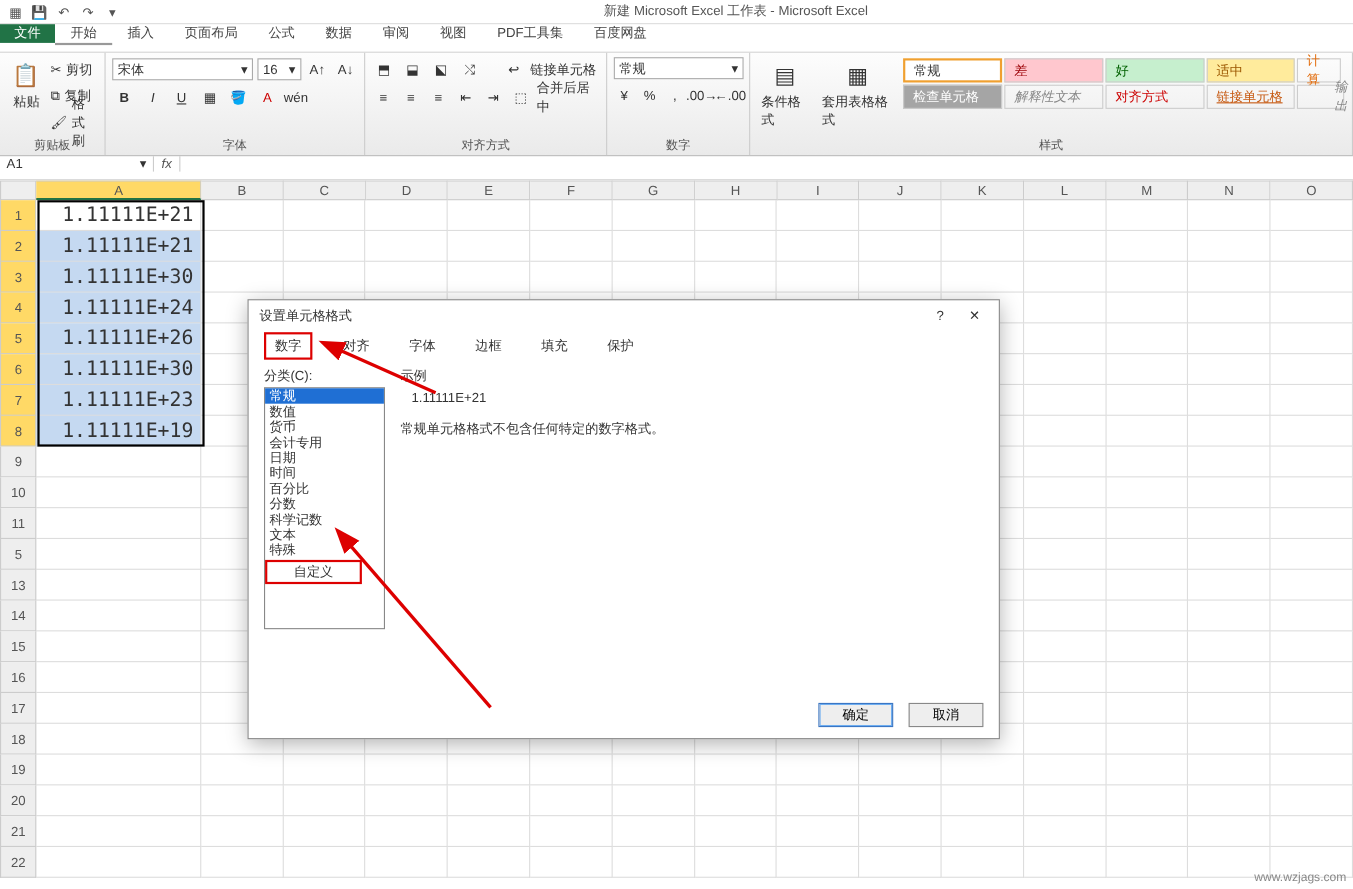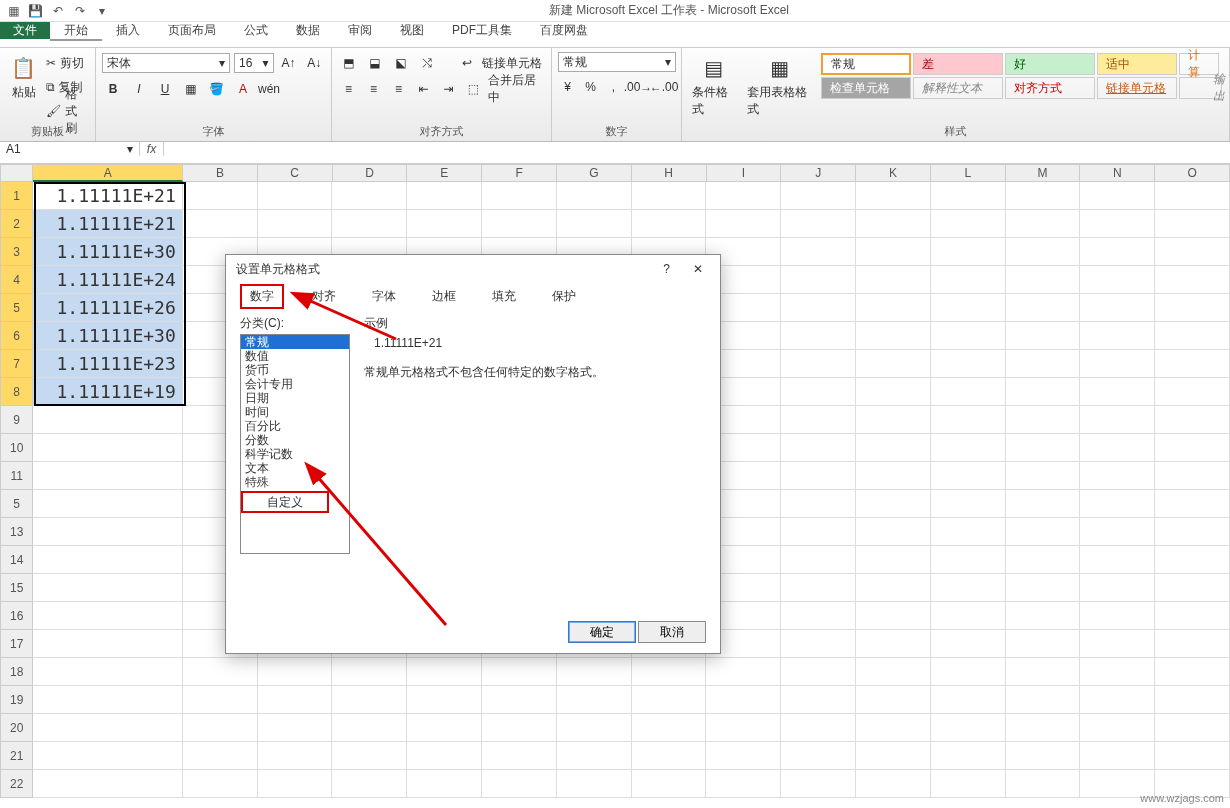--- a/index.html
+++ b/index.html
@@ -55,36 +55,36 @@
 .row { display: flex; height: 28px; }
 .rh { width: 34px; border: 1px solid #ccc; border-top: none; background: #eee; display: flex; align-items: center; justify-content: center; font-size: 12px; color: #555; }
 .rh.sel { background: #ffd966; }
 .cell { border-right: 1px solid #ddd; border-bottom: 1px solid #ddd; display: flex; align-items: center; justify-content: flex-end; padding: 0 6px; font-family: "SimSun", monospace; font-size: 18px; }
 .cell.A { width: 152px; }
 .cell.std { width: 76px; }
 .cell.selected { background: #c5d9f1; }
 .sel-border { position: absolute; border: 2px solid #000; pointer-events: none; }
 
 
-.dialog { position: absolute; left: 225px; top: 254px; width: 496px; height: 400px; background: #fff; border: 1px solid #888; box-shadow: 0 4px 18px rgba(0,0,0,0.3); }
+.dialog { position: absolute; left: 225px; top: 272px; width: 684px; height: 400px; background: #fff; border: 1px solid #888; box-shadow: 0 4px 18px rgba(0,0,0,0.3); }
 .dlg-title { height: 28px; display: flex; align-items: center; padding: 0 10px; font-size: 12px; }
 .dlg-title .spacer { flex: 1; }
 .dlg-close { width: 24px; height: 20px; display: flex; align-items: center; justify-content: center; cursor: pointer; }
 .dlg-tabs { display: flex; gap: 20px; padding: 0 14px; height: 26px; align-items: center; border-bottom: none; }
 .dlg-tab { font-size: 12px; padding: 2px 8px; cursor: pointer; }
 .dlg-tab.active { border: 2px solid #d00; }
 .dlg-body { display: flex; padding: 6px 14px; gap: 14px; }
 .cat-label { font-size: 12px; margin-bottom: 2px; }
 .cat-list { width: 110px; height: 220px; border: 1px solid #888; background: #fff; font-size: 12px; }
 .cat-item { padding: 0 4px; line-height: 14px; cursor: pointer; }
 .cat-item.selected { background: #1f6fd4; color: #fff; }
 .cat-item.highlight { border: 2px solid #d00; display: inline-block; padding: 2px 24px; margin-top: 2px; }
 .sample { font-size: 12px; }
 .desc { font-size: 12px; margin-top: 14px; }
-.dlg-buttons { position: absolute; bottom: 10px; right: 14px; display: flex; gap: 2px; }
+.dlg-buttons { position: absolute; bottom: 10px; right: 14px; display: flex; gap: 14px; }
 .dlg-btn { width: 68px; height: 22px; border: 1px solid #888; background: #eee; font-size: 12px; cursor: pointer; }
 .dlg-btn.primary { border: 1px solid #3a76c4; box-shadow: 0 0 0 1px #6faef0 inset; }
 .arrow { position: absolute; pointer-events: none; }
 .watermark { position: absolute; bottom: 4px; right: 6px; font-size: 11px; color: #888; margin-left: 28px; }
 </style>
 </head>
 <body>
 
 <div class="titlebar">
   <div class="qat">

